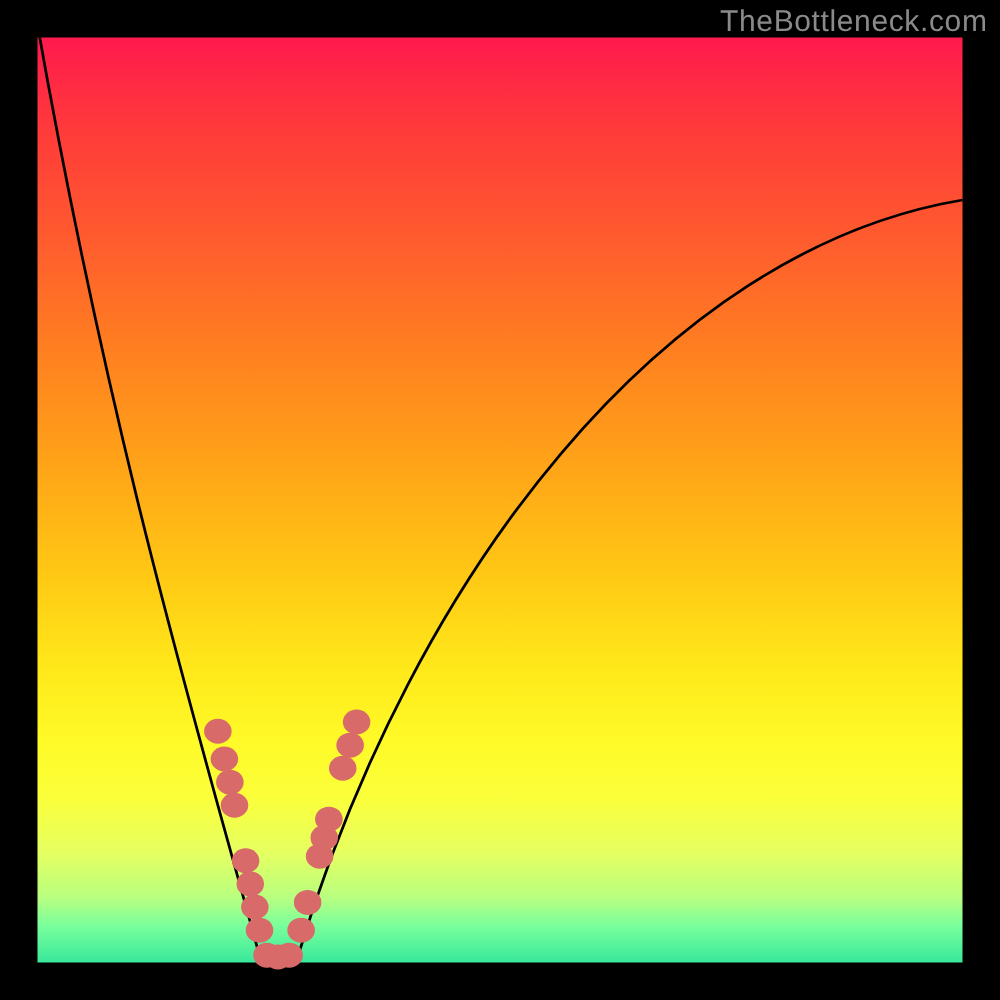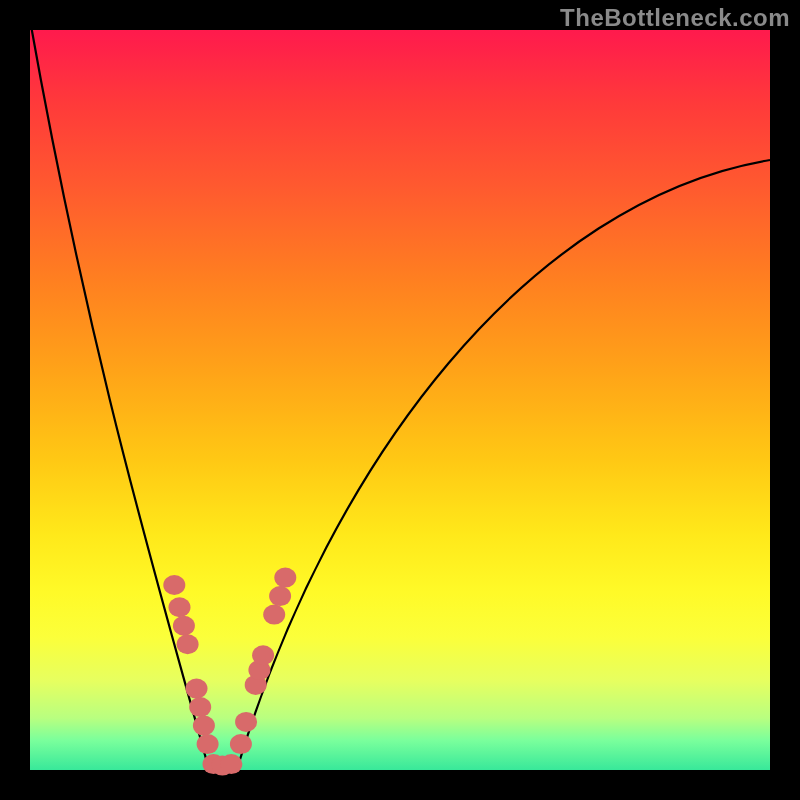--- a/index.html
+++ b/index.html
@@ -30,21 +30,21 @@
       #b8ff80 93%,
       #7aff9c 96%,
       #38e89a 100%);
   }
   .watermark {
     position: absolute;
     top: 4px;
     right: 10px;
     font-family: Arial, Helvetica, sans-serif;
     font-size: 24px;
-    font-weight: 700;
+    font-weight: 400;
     color: #8a8a8a;
     letter-spacing: 0.5px;
   }
   svg.curve {
     position: absolute;
     left: 0; top: 0;
     width: 740px; height: 740px;
     overflow: visible;
   }
   .datapoint {

